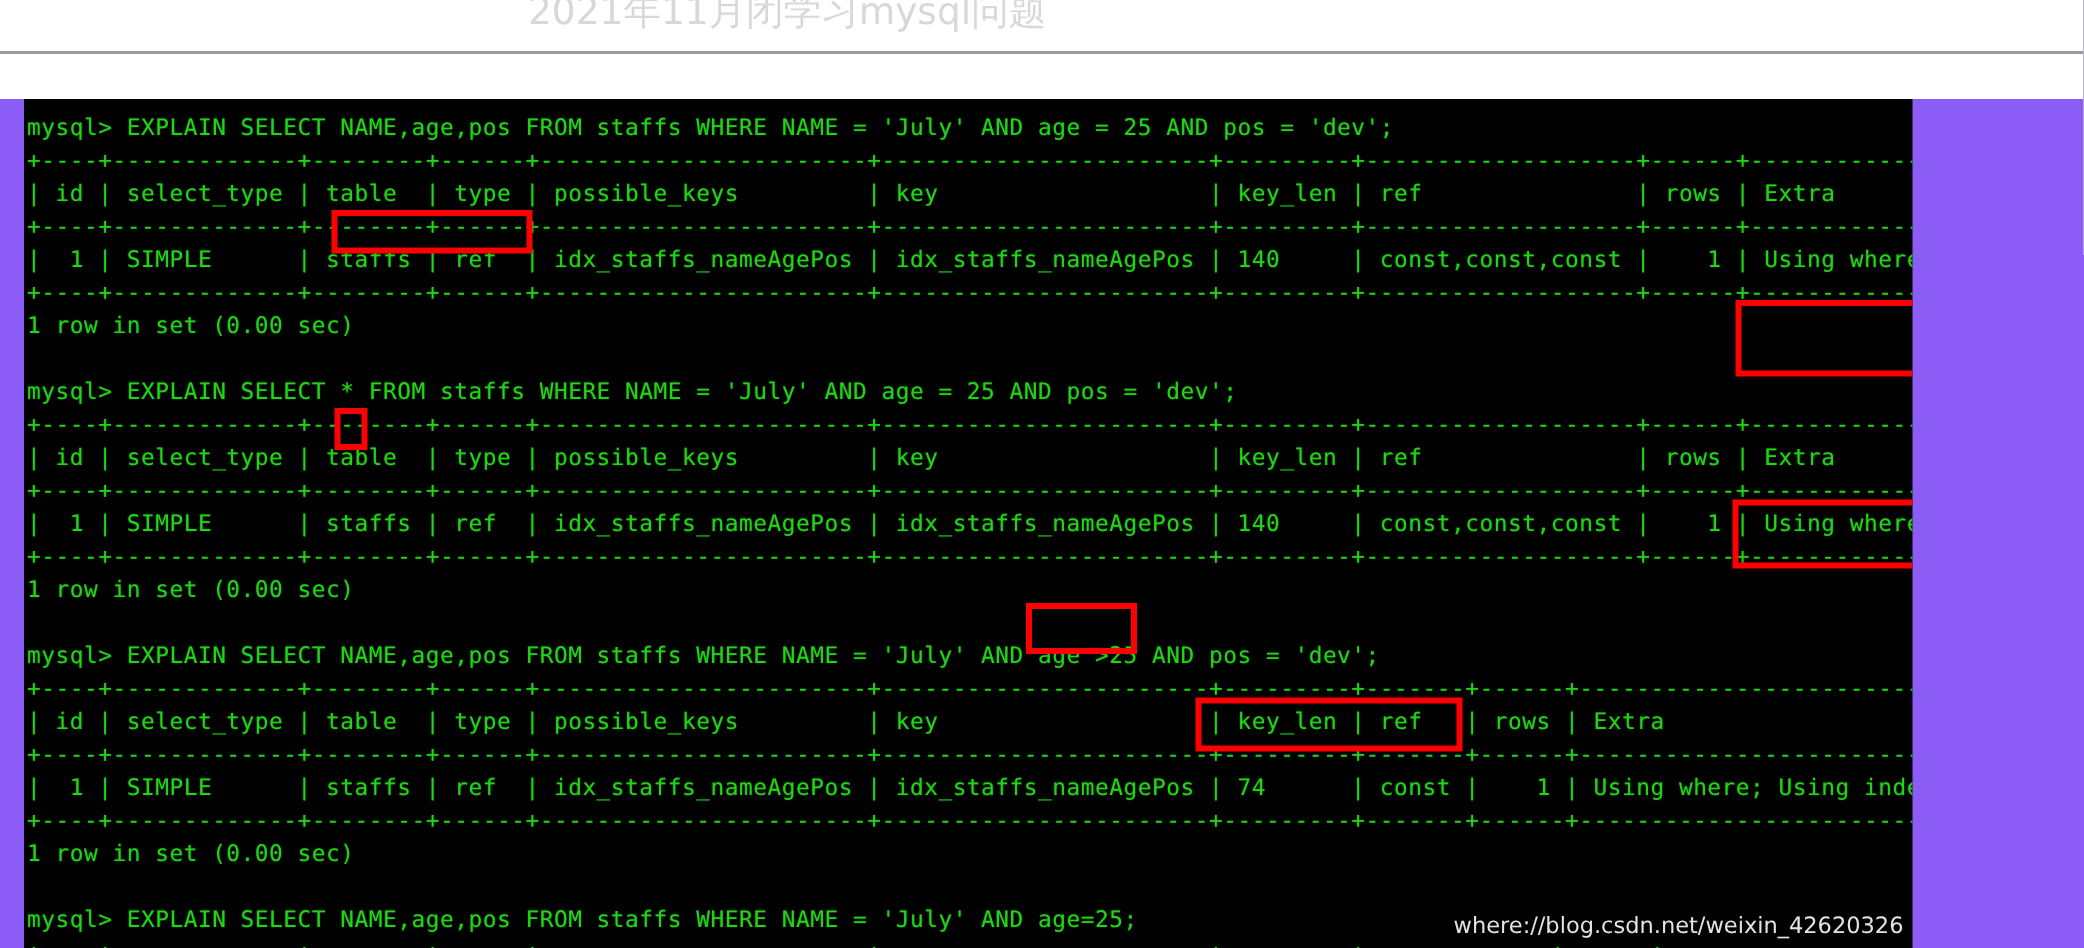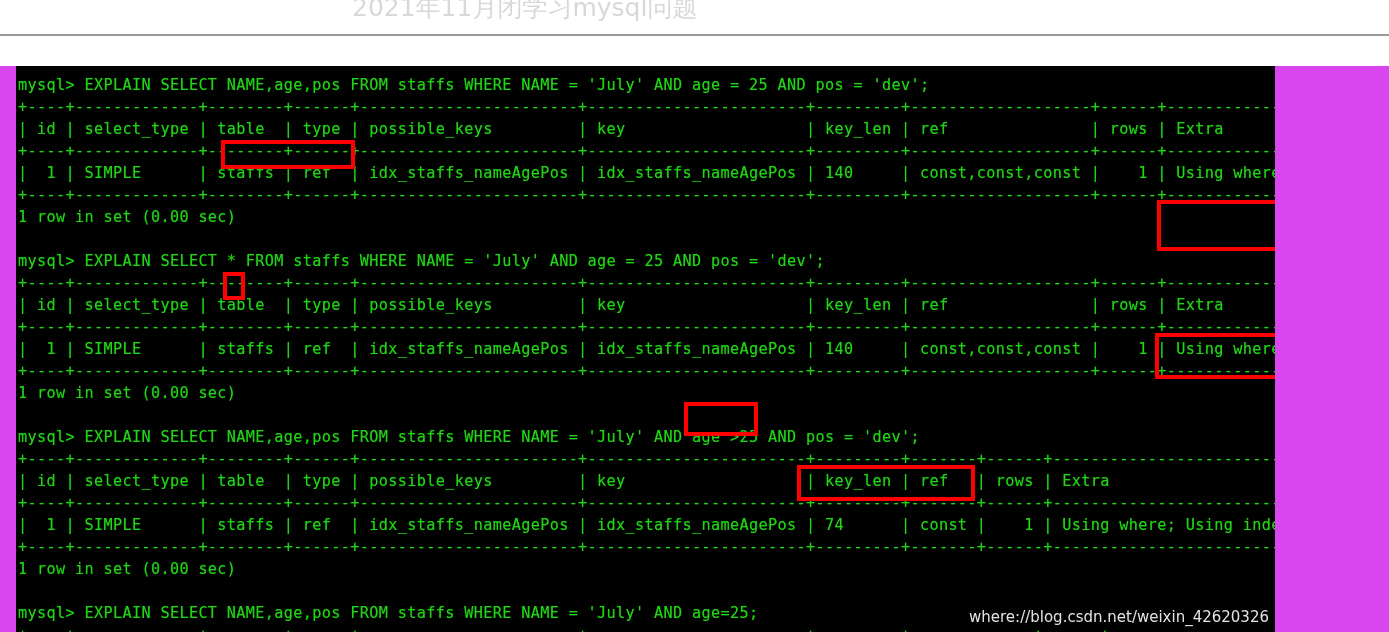--- a/index.html
+++ b/index.html
@@ -9,21 +9,21 @@
     background: #ffffff;
   }
   body {
     font-family: "DejaVu Sans Mono", "Liberation Mono", monospace;
   }
   #screen {
     position: relative;
     width: 1389px;
     height: 632px;
     overflow: hidden;
-    background: #d946ef;
+    background: #8b5cf6;
   }
 
   
   #doc-header {
     position: absolute;
     left: 0; top: 0;
     width: 1389px;
     height: 66px;
     background: #ffffff;
     overflow: hidden;

